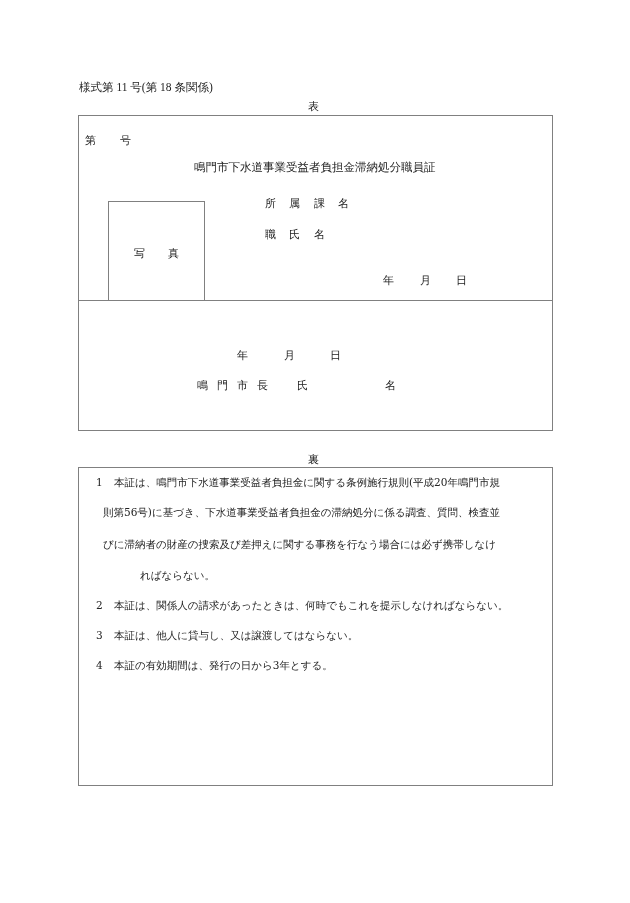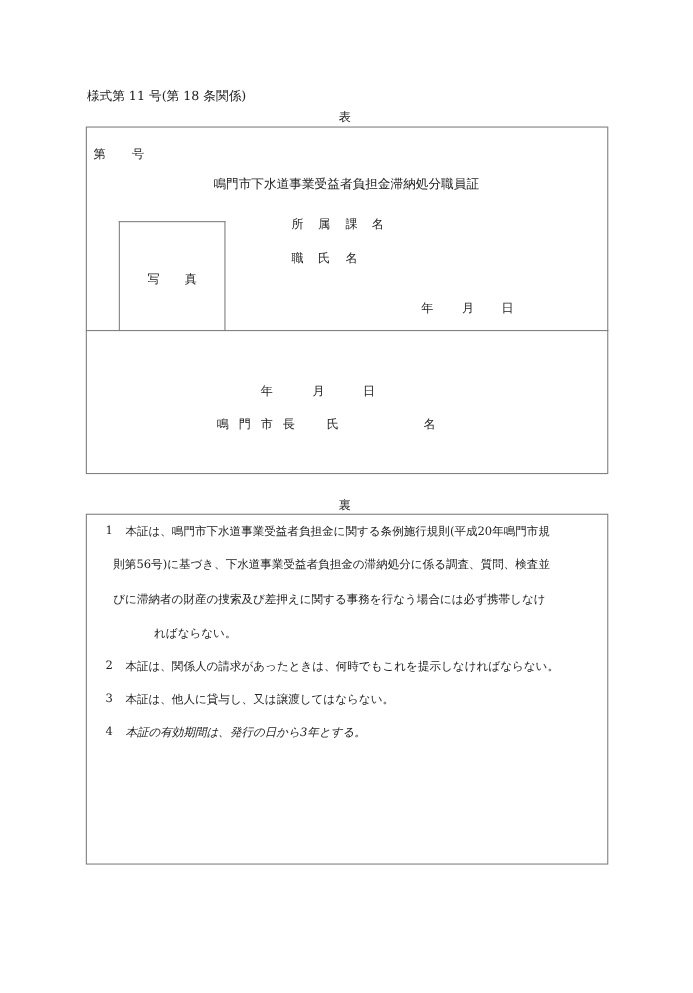--- a/index.html
+++ b/index.html
@@ -8,21 +8,21 @@
       font-family: "DejaVu Serif", "Liberation Serif", serif;
       color: #222; font-size: 11px; overflow: hidden;
     }
     .abs { position: absolute; white-space: nowrap; }
     .box { position: absolute; border: 1px solid #808080; box-sizing: border-box; }
     .hline { position: absolute; height: 0; border-top: 1px solid #808080; }
   </style>
 </head>
 <body>
 
-<div class="abs" style="left:79px; top:80px; font-size:11.5px;">様式第 11 号(第 18 条関係)</div>
+<div class="abs" style="left:79px; top:80px; font-size:11.5px;font-family:Liberation Serif, serif;">様式第 11 号(第 18 条関係)</div>
 
 <div class="abs" style="left:308px; top:99px; font-size:11px;">表</div>
 
 <div class="box" style="left:78px; top:115px; width:475px; height:316px;"></div>
 <div class="hline" style="left:78px; top:300px; width:475px;"></div>
 
 <div class="abs" style="left:85px; top:133px; font-size:11px;">第</div>
 <div class="abs" style="left:120px; top:133px; font-size:11px;">号</div>
 
 <div class="abs" style="left:194px; top:160px; font-size:11.5px;">鳴門市下水道事業受益者負担金滞納処分職員証</div>
@@ -71,13 +71,13 @@
 <div class="abs" style="left:103px; top:538px; font-size:10.5px;text-align:center;">びに滞納者の財産の捜索及び差押えに関する事務を行なう場合には必ず携帯しなけ</div>
 <div class="abs" style="left:103px; top:569px; font-size:10.5px;margin-left:37px;">ればならない。</div>
 
 <div class="abs" style="left:96px; top:599px; font-size:10.5px;">2</div>
 <div class="abs" style="left:114px; top:599px; font-size:10.5px;">本証は、関係人の請求があったときは、何時でもこれを提示しなければならない。</div>
 
 <div class="abs" style="left:96px; top:629px; font-size:10.5px;">3</div>
 <div class="abs" style="left:114px; top:629px; font-size:10.5px;">本証は、他人に貸与し、又は譲渡してはならない。</div>
 
 <div class="abs" style="left:96px; top:659px; font-size:10.5px;">4</div>
-<div class="abs" style="left:114px; top:659px; font-size:10.5px;font-style:italic;">本証の有効期間は、発行の日から3年とする。</div>
+<div class="abs" style="left:114px; top:659px; font-size:10.5px;">本証の有効期間は、発行の日から3年とする。</div>
 
 </body></html>

